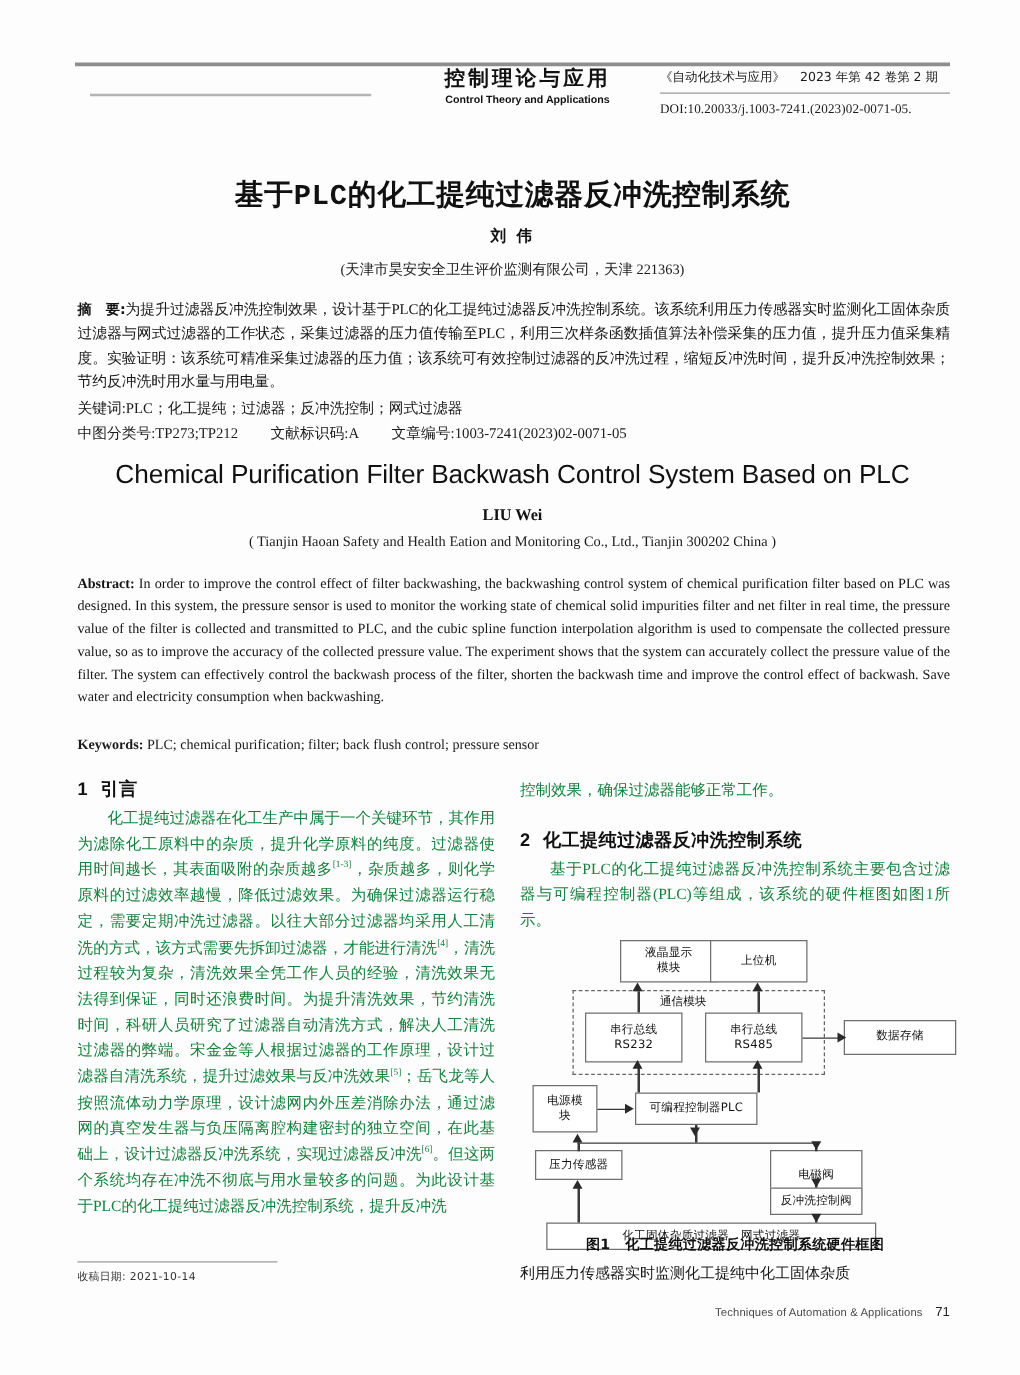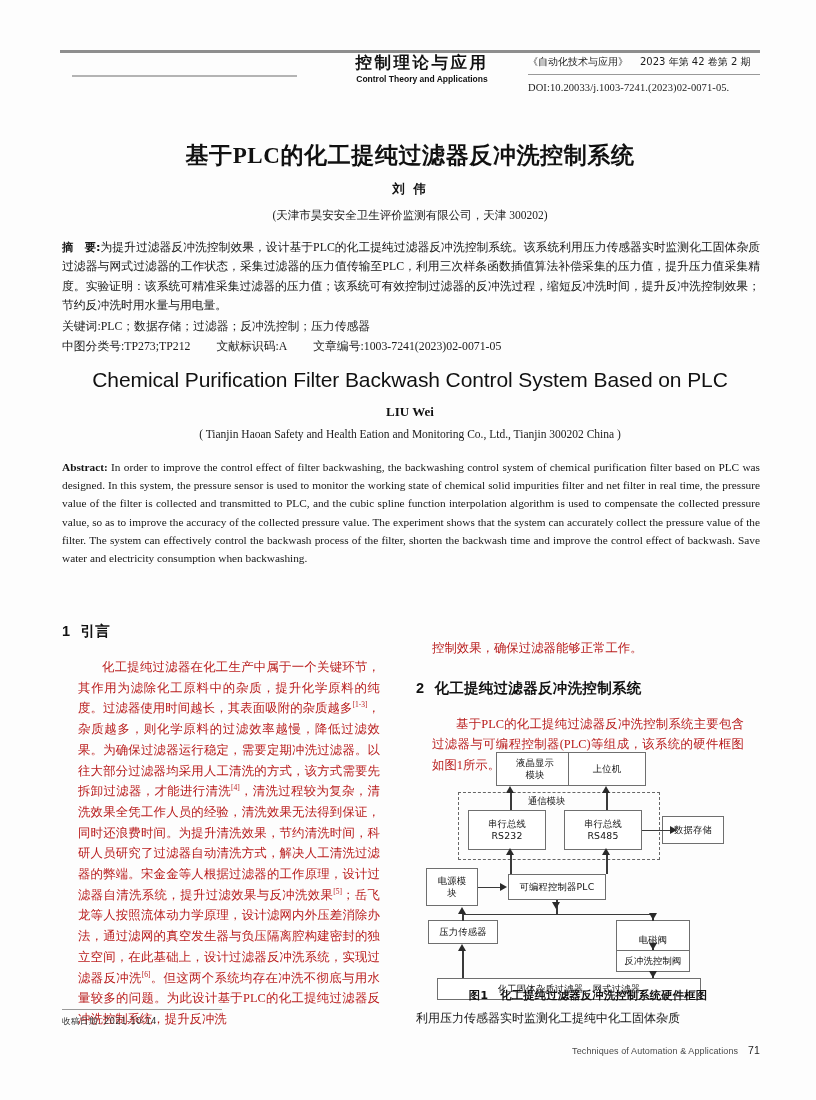--- a/index.html
+++ b/index.html
@@ -90,21 +90,21 @@
     color: #1b1b1b;
     white-space: nowrap;
   }
 
   
   .title-cn {
     position: absolute;
     left: 60px; top: 140px;
     width: 700px;
     text-align: center;
-    font-family: Liberation Serif, serif;
+    font-family: Liberation Mono, monospace;
     font-weight: bold;
     font-size: 23px;
     letter-spacing: 0.6px;
     color: #111;
   }
   .author-cn {
     position: absolute;
     left: 60px; top: 181px;
     width: 700px;
     text-align: center;
@@ -228,22 +228,22 @@
     color: #111;
     margin: 0 0 3px 0;
     letter-spacing: 0.3px;
   }
   .sec-head .num { margin-right: 10px; font-family: "Liberation Sans", sans-serif; }
   .para {
     font-size: 12.4px;
     line-height: 20.7px;
     text-align: justify;
     text-indent: 24px;
-    margin: 16px;
-    color: #b91c1c;
+    margin: 0;
+    color: #15803d;
   }
   .para.noindent { text-indent: 0; }
   sup {
     font-size: 7.5px;
     vertical-align: super;
     line-height: 0;
   }
   .sec2-head { margin-top: 20px; }
   .rp-1 { margin-bottom: 0; }
 
@@ -368,43 +368,47 @@
 
     <div class="hdr-right-rule"></div>
     <div class="issue-line">
       <span>《自动化技术与应用》</span><span class="vol">2023 年第 42 卷第 2 期</span>
     </div>
     <div class="doi-line">DOI:10.20033/j.1003-7241.(2023)02-0071-05.</div>
   </div>
 
   <div class="title-cn">基于PLC的化工提纯过滤器反冲洗控制系统</div>
   <div class="author-cn">刘 伟</div>
-  <div class="affil-cn">(天津市昊安安全卫生评价监测有限公司，天津 300202)</div>
+  <div class="affil-cn">(天津市昊安安全卫生评价监测有限公司，天津 221363)</div>
 
   <div class="abs-cn">
     <span class="lbl">摘　要:</span><span>为提升过滤器反冲洗控制效果，设计基于PLC的化工提纯过滤器反冲洗控制系统。该系统利用压力传感器实时监测化工固体杂质过滤器与网式过滤器的工作状态，采集过滤器的压力值传输至PLC，利用三次样条函数插值算法补偿采集的压力值，提升压力值采集精度。实验证明：该系统可精准采集过滤器的压力值；该系统可有效控制过滤器的反冲洗过程，缩短反冲洗时间，提升反冲洗控制效果；节约反冲洗时用水量与用电量。</span>
   </div>
 
   <div class="kw-cn">
-    <span class="lbl">关键词:</span><span>PLC；数据存储；过滤器；反冲洗控制；压力传感器</span>
+    <span class="lbl">关键词:</span><span>PLC；化工提纯；过滤器；反冲洗控制；网式过滤器</span>
   </div>
 
   <div class="clc-cn">
     <span>中图分类号:</span><span>TP273;TP212</span><span class="gap"></span><span>文献标识码:</span><span>A</span><span class="gap"></span><span>文章编号:</span><span>1003-7241(2023)02-0071-05</span>
   </div>
 
   <div class="title-en">Chemical Purification Filter Backwash Control System Based on PLC</div>
   <div class="author-en">LIU Wei</div>
   <div class="affil-en">( Tianjin Haoan Safety and Health Eation and Monitoring Co., Ltd., Tianjin 300202 China )</div>
 
   <div class="abs-en">
     <span class="lbl">Abstract:</span>
     <span>In order to improve the control effect of filter backwashing, the backwashing control system of chemical purification filter based on PLC was designed. In this system, the pressure sensor is used to monitor the working state of chemical solid impurities filter and net filter in real time, the pressure value of the filter is collected and transmitted to PLC, and the cubic spline function interpolation algorithm is used to compensate the collected pressure value, so as to improve the accuracy of the collected pressure value. The experiment shows that the system can accurately collect the pressure value of the filter. The system can effectively control the backwash process of the filter, shorten the backwash time and improve the control effect of backwash. Save water and electricity consumption when backwashing.</span>
   </div>
 
+  <div class="kw-en">
+    <span class="lbl">Keywords:</span>
+    <span>PLC; chemical purification; filter; back flush control; pressure sensor</span>
+  </div>
 
   <div class="col-left">
     <div class="sec-head">
       <span class="num">1</span><span>引言</span>
     </div>
     <p class="para">
       <span>化工提纯过滤器在化工生产中属于一个关键环节，其作用为滤除化工原料中的杂质，提升化学原料的纯度。过滤器使用时间越长，其表面吸附的杂质越多</span><sup>[1-3]</sup><span>，杂质越多，则化学原料的过滤效率越慢，降低过滤效果。为确保过滤器运行稳定，需要定期冲洗过滤器。以往大部分过滤器均采用人工清洗的方式，该方式需要先拆卸过滤器，才能进行清洗</span><sup>[4]</sup><span>，清洗过程较为复杂，清洗效果全凭工作人员的经验，清洗效果无法得到保证，同时还浪费时间。为提升清洗效果，节约清洗时间，科研人员研究了过滤器自动清洗方式，解决人工清洗过滤器的弊端。宋金金等人根据过滤器的工作原理，设计过滤器自清洗系统，提升过滤效果与反冲洗效果</span><sup>[5]</sup><span>；岳飞龙等人按照流体动力学原理，设计滤网内外压差消除办法，通过滤网的真空发生器与负压隔离腔构建密封的独立空间，在此基础上，设计过滤器反冲洗系统，实现过滤器反冲洗</span><sup>[6]</sup><span>。但这两个系统均存在冲洗不彻底与用水量较多的问题。为此设计基于PLC的化工提纯过滤器反冲洗控制系统，提升反冲洗</span>
     </p>
   </div>
 
@@ -424,21 +428,21 @@
 
     <div class="fig-box" style="left:56px; top:0px; width:78px; height:34px; white-space:pre-line;margin-left:24px;">液晶显示
 模块</div>
     <div class="fig-box" style="left:152px; top:0px; width:78px; height:34px;">上位机</div>
 
     <div class="fig-box" style="left:52px; top:58px; width:78px; height:40px; white-space:pre-line;">串行总线
 RS232</div>
     <div class="fig-box" style="left:148px; top:58px; width:78px; height:40px; white-space:pre-line;">串行总线
 RS485</div>
 
-    <div class="fig-box" style="left:246px; top:64px; width:62px; height:28px;">数据存储</div>
+    <div class="fig-box" style="left:259px; top:64px; width:90px; height:28px;font-family:Liberation Serif, serif;">数据存储</div>
 
     <div class="fig-box" style="left:10px; top:116px; width:52px; height:38px; white-space:pre-line;">电源模
 块</div>
 
     <div class="fig-box" style="left:92px; top:122px; width:98px; height:26px;">可编程控制器PLC</div>
 
     <div class="fig-box" style="left:12px; top:168px; width:70px; height:24px;">压力传感器</div>
 
     <div class="fig-box" style="left:200px; top:168px; width:74px; height:40px;">电磁阀</div>
 

